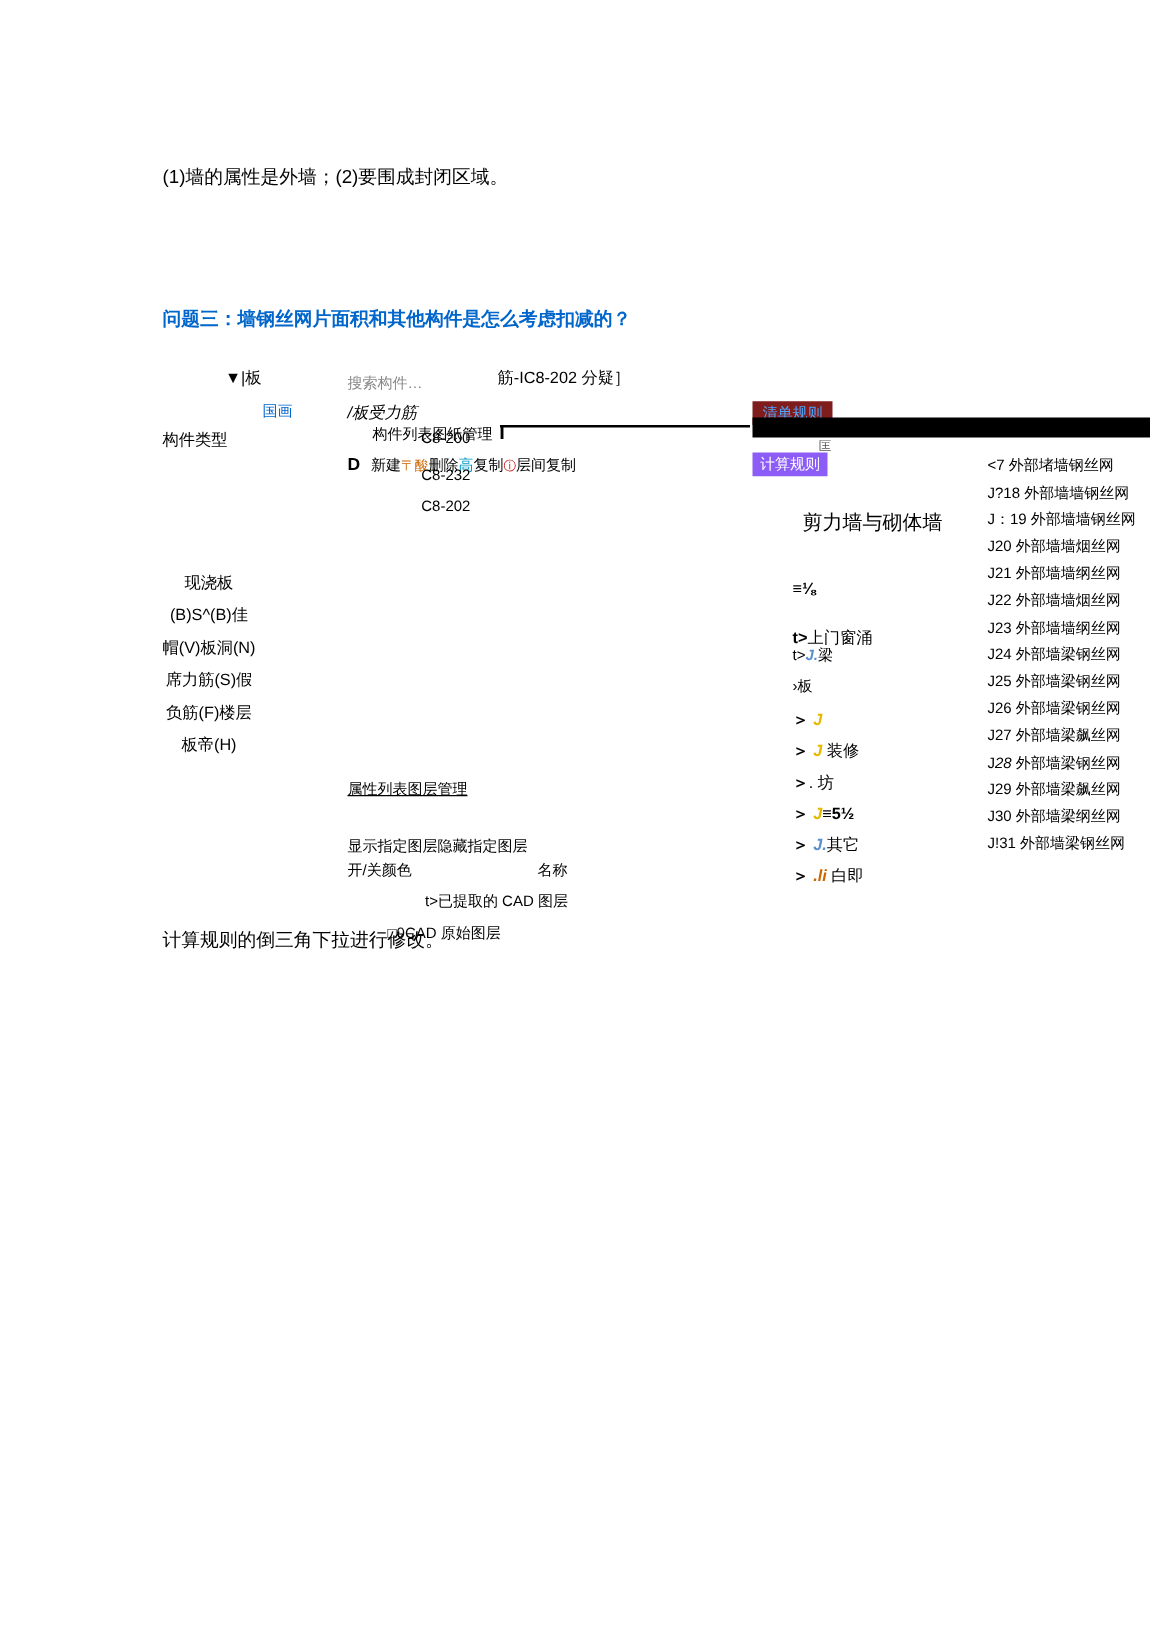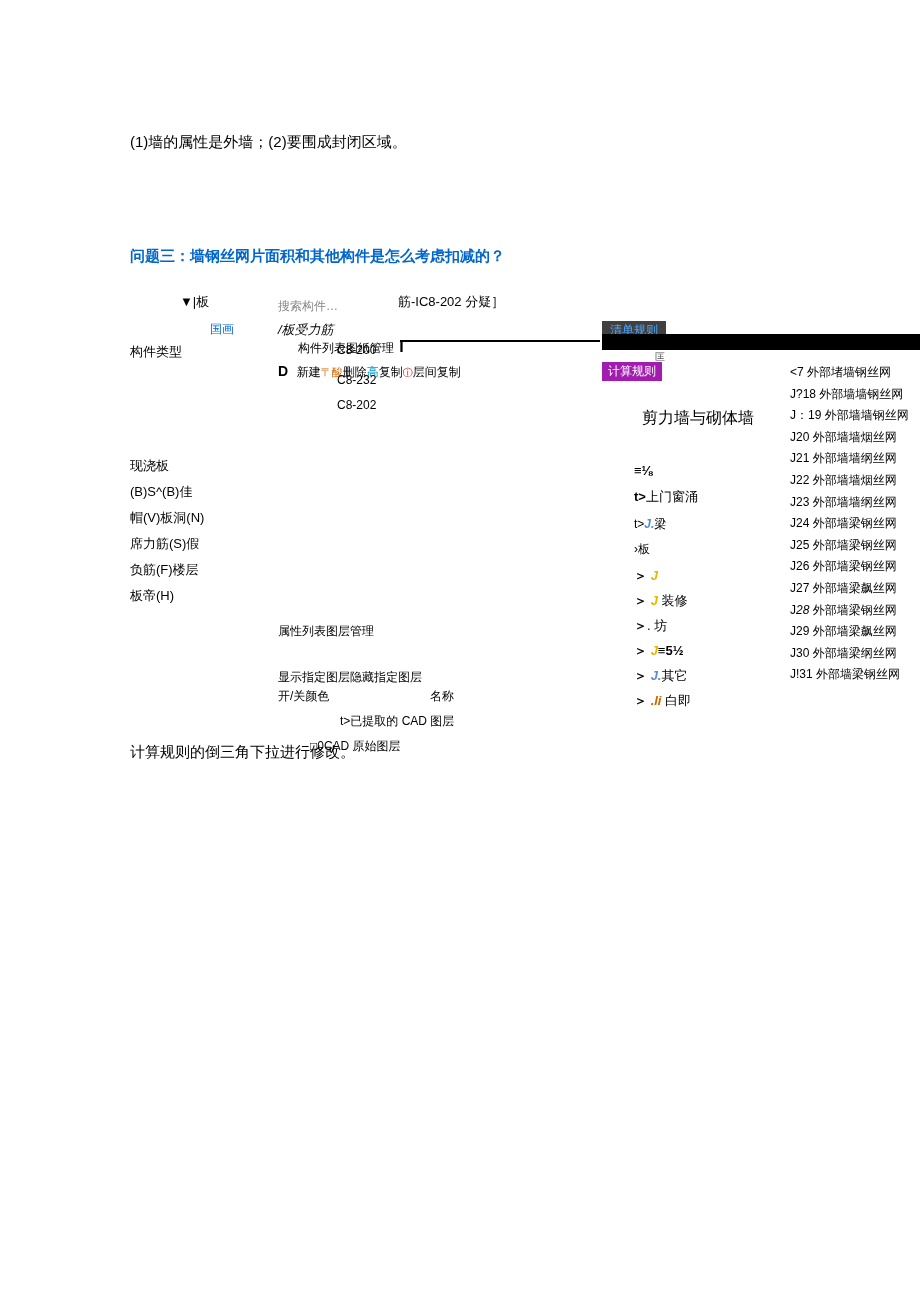--- a/index.html
+++ b/index.html
@@ -136,26 +136,28 @@
     left: 207px;
     top: 110px;
     font-size: 12px;
     text-align: center;
   }
   .left-terms {
     position: absolute;
     left: 0px;
     top: 165px;
     line-height: 2.0;
+    text-align: center;
   }
   .attr-row {
     position: absolute;
     left: 148px;
     top: 335px;
     font-size: 12px;
+    text-decoration: underline;
   }
   .show-row {
     position: absolute;
     left: 148px;
     top: 381px;
     font-size: 12px;
   }
   .color-row {
     position: absolute;
     left: 148px;
@@ -185,21 +187,21 @@
     position: absolute;
     left: 0px;
     top: 455px;
     font-size: 15px;
   }
   
   .blue-tab {
     position: absolute;
     left: 472px;
     top: 33px;
-    background: #404040;
+    background: #7f1d1d;
     color: #4da6ff;
     font-size: 12px;
     padding: 1px 8px;
   }
   .black-bar {
     position: absolute;
     left: 472px;
     top: 46px;
     width: 320px;
     height: 16px;
@@ -209,39 +211,39 @@
     position: absolute;
     left: 525px;
     top: 62px;
     font-size: 10px;
     color: #555;
   }
   .calcrule {
     position: absolute;
     left: 472px;
     top: 74px;
-    background: #a21caf;
+    background: #8b5cf6;
     color: #fff;
     font-size: 12px;
     padding: 1px 6px;
   }
   .shear-wall {
     position: absolute;
     left: 512px;
     top: 120px;
     font-size: 16px;
   }
   .syms {
     position: absolute;
     left: 504px;
     font-size: 13px;
     line-height: 1.95;
   }
   .sym-a { top: 170px; font-weight: bold; }
-  .sym-b { top: 196px; text-align: center; }
+  .sym-b { top: 209px; text-align: center; }
   .sym-c { top: 225px; }
   .sym-d { top: 250px; }
   .sym-e { top: 275px; }
   .sym-f { top: 300px; }
   .sym-g { top: 325px; }
   .sym-h { top: 350px; }
   .sym-i { top: 375px; }
   .sym-j { top: 400px; }
   .jyellow { color: #e6b800; font-weight: bold; font-style: italic; }
   .jblue { color: #5a8fd0; font-weight: bold; font-style: italic; }

